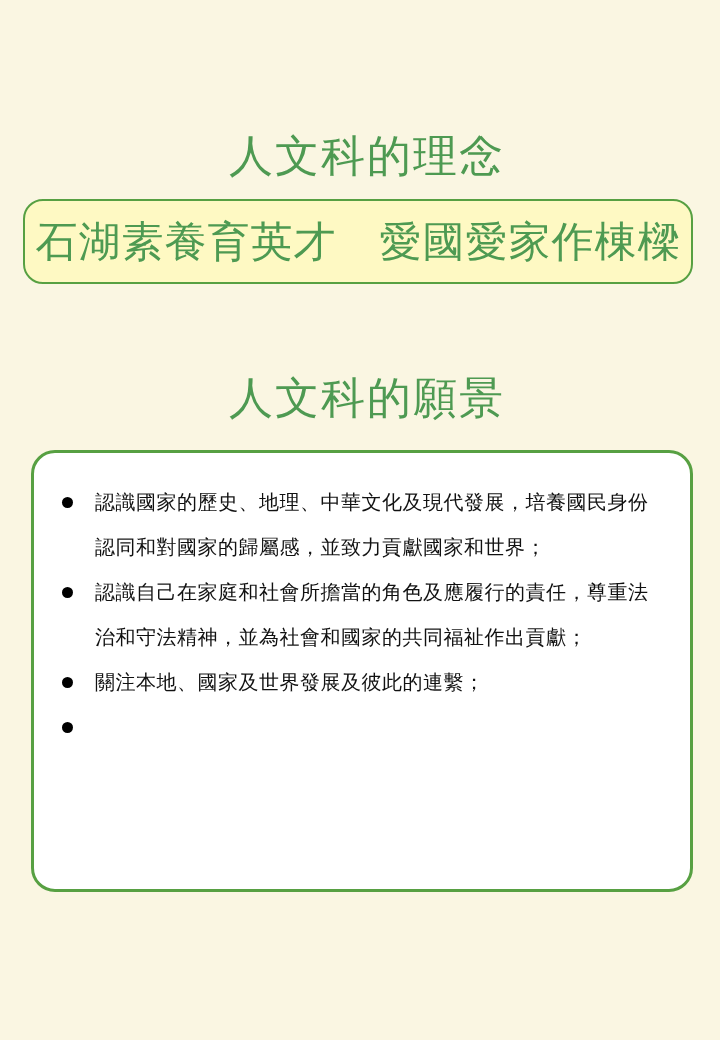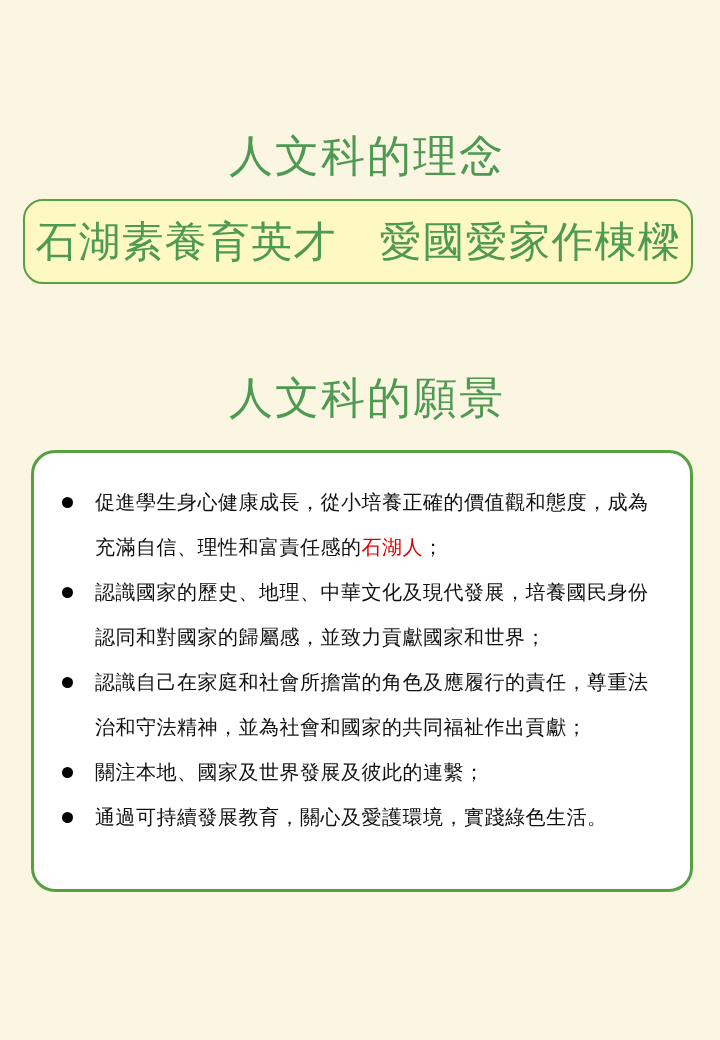--- a/index.html
+++ b/index.html
@@ -94,39 +94,34 @@
   <h1 class="section-title title-philosophy">人文科的理念</h1>
 
   <div class="motto-box">
     <span class="motto-text">石湖素養育英才　愛國愛家作棟樑</span>
   </div>
 
   <h1 class="section-title title-vision">人文科的願景</h1>
 
   <div class="vision-box">
 
-    <div class="bullet-row">
-      <span class="bullet-dot"></span>
-      <p class="bullet-text"><span>促進學生身心健康成長，從小培養正確的價值觀和態度，成為充滿自信、理性和富責任感的</span><span class="hl">石湖人</span><span>；</span></p>
-    </div>
 
     <div class="bullet-row">
       <span class="bullet-dot"></span>
       <p class="bullet-text"><span>認識國家的歷史、地理、中華文化及現代發展，培養國民身份認同和對國家的歸屬感，並致力貢獻國家和世界；</span><span class="hl"></span><span></span></p>
     </div>
 
     <div class="bullet-row">
       <span class="bullet-dot"></span>
       <p class="bullet-text"><span>認識自己在家庭和社會所擔當的角色及應履行的責任，尊重法治和守法精神，並為社會和國家的共同福祉作出貢獻；</span><span class="hl"></span><span></span></p>
     </div>
 
     <div class="bullet-row">
       <span class="bullet-dot"></span>
       <p class="bullet-text"><span>關注本地、國家及世界發展及彼此的連繫；</span><span class="hl"></span><span></span></p>
     </div>
 
     <div class="bullet-row">
       <span class="bullet-dot"></span>
-      <p class="bullet-text"><span>通過可持續發展教育，關心及愛護環境，實踐綠色生活。</span><span class="hl"></span><span></span></p>
     </div>
 
   </div>
 </div>
 
 </body></html>

